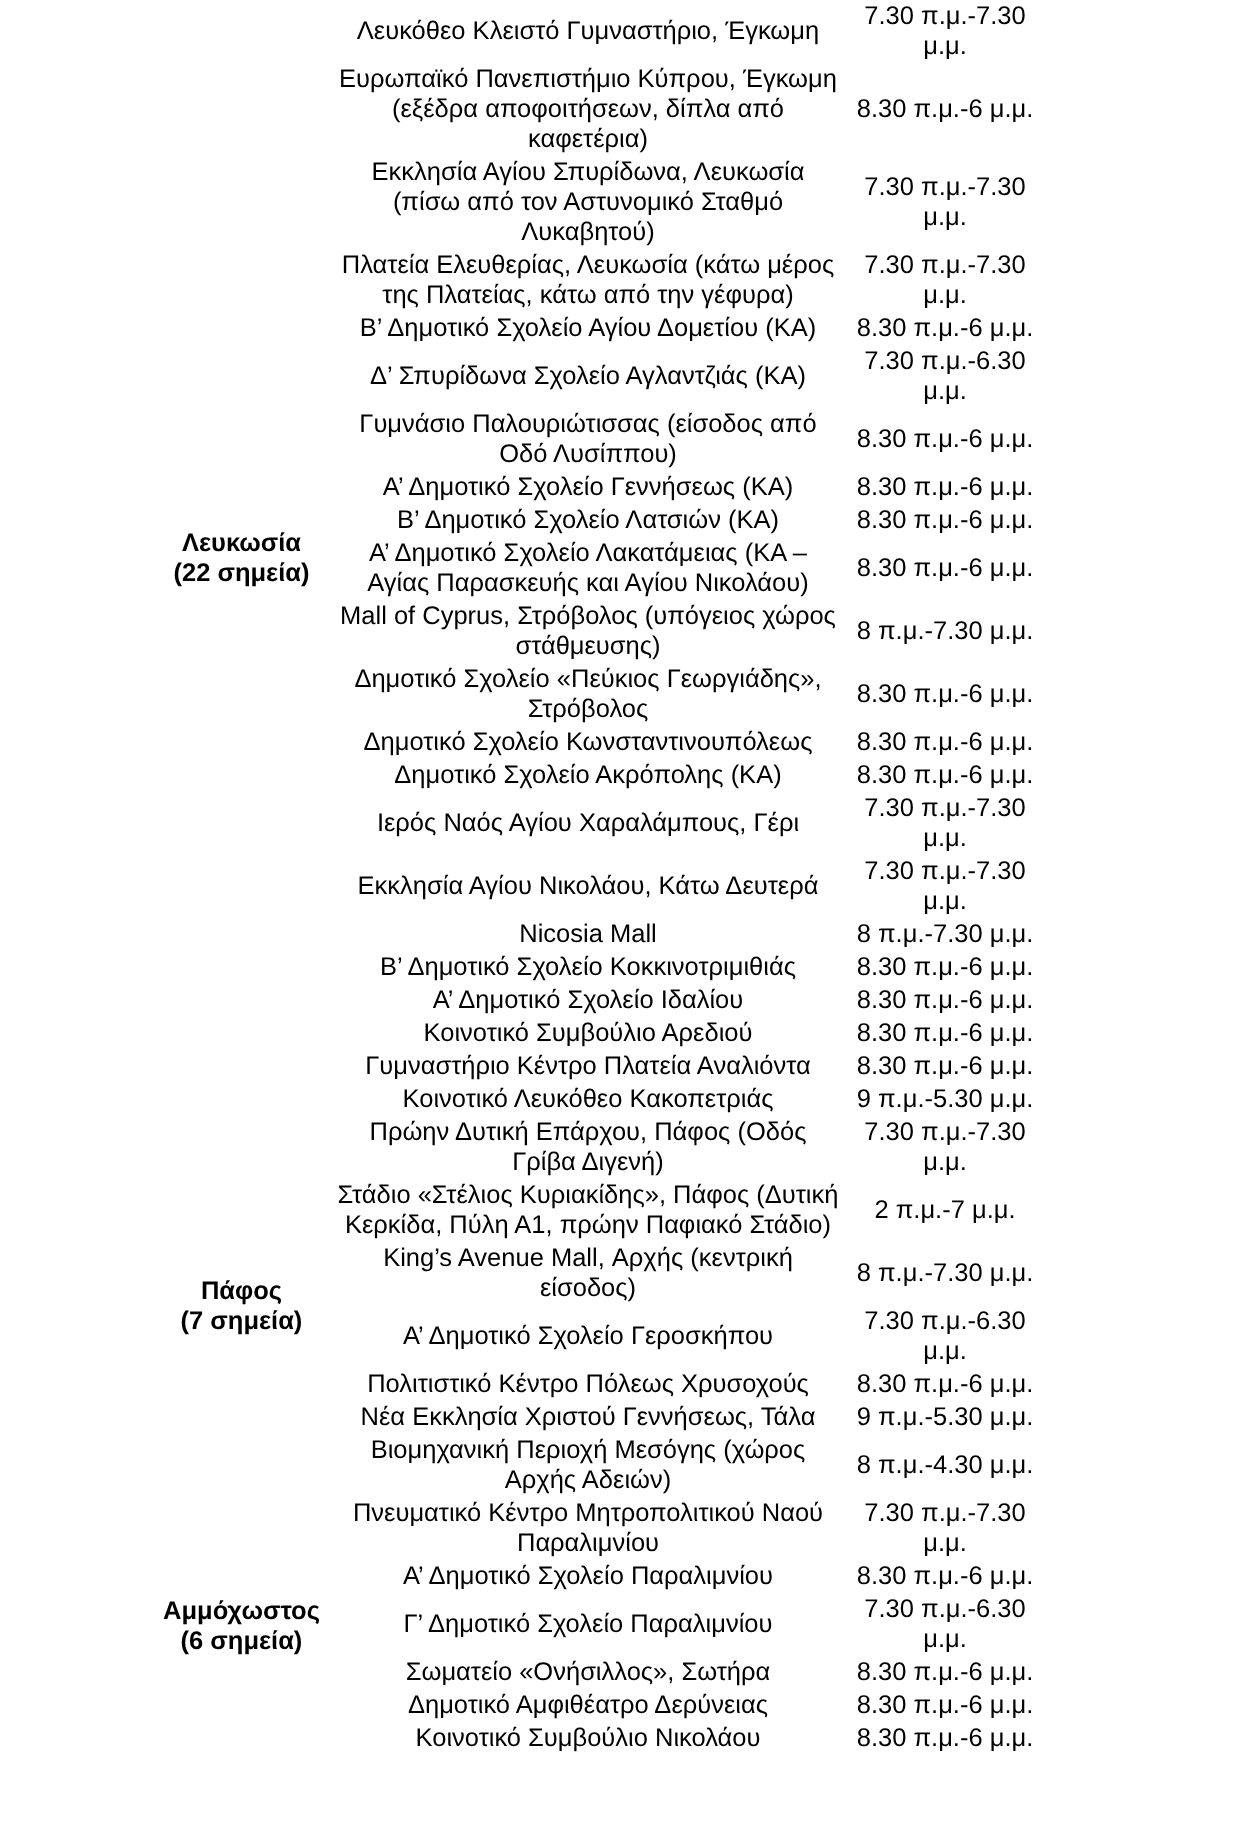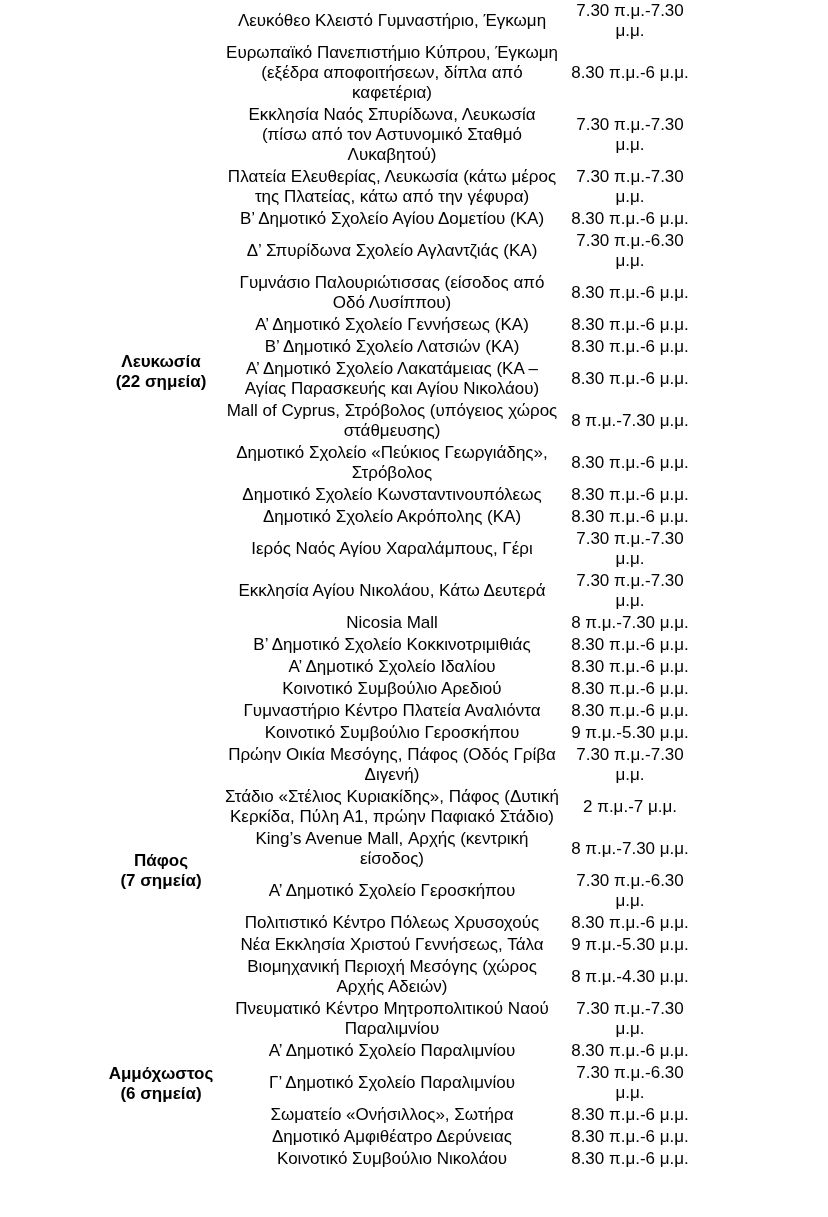--- a/index.html
+++ b/index.html
@@ -66,21 +66,21 @@
             <div class="region-count">(22 σημεία)</div>
           </td>
           <td class="location-cell">Λευκόθεο Κλειστό Γυμναστήριο, Έγκωμη</td>
           <td class="hours-cell">7.30 π.μ.-7.30 μ.μ.</td>
         </tr>
         <tr>
           <td class="location-cell">Ευρωπαϊκό Πανεπιστήμιο Κύπρου, Έγκωμη (εξέδρα αποφοιτήσεων, δίπλα από καφετέρια)</td>
           <td class="hours-cell">8.30 π.μ.-6 μ.μ.</td>
         </tr>
         <tr>
-          <td class="location-cell">Εκκλησία Ναός Σπυρίδωνα, Λευκωσία (πίσω από τον Αστυνομικό Σταθμό Λυκαβητού)</td>
+          <td class="location-cell">Εκκλησία Αγίου Σπυρίδωνα, Λευκωσία (πίσω από τον Αστυνομικό Σταθμό Λυκαβητού)</td>
           <td class="hours-cell">7.30 π.μ.-7.30 μ.μ.</td>
         </tr>
         <tr>
           <td class="location-cell">Πλατεία Ελευθερίας, Λευκωσία (κάτω μέρος της Πλατείας, κάτω από την γέφυρα)</td>
           <td class="hours-cell">7.30 π.μ.-7.30 μ.μ.</td>
         </tr>
         <tr>
           <td class="location-cell">Β’ Δημοτικό Σχολείο Αγίου Δομετίου (ΚΑ)</td>
           <td class="hours-cell">8.30 π.μ.-6 μ.μ.</td>
         </tr>
@@ -142,29 +142,29 @@
         </tr>
         <tr>
           <td class="location-cell">Κοινοτικό Συμβούλιο Αρεδιού</td>
           <td class="hours-cell">8.30 π.μ.-6 μ.μ.</td>
         </tr>
         <tr>
           <td class="location-cell">Γυμναστήριο Κέντρο Πλατεία Αναλιόντα</td>
           <td class="hours-cell">8.30 π.μ.-6 μ.μ.</td>
         </tr>
         <tr>
-          <td class="location-cell">Κοινοτικό Συμβούλιο Γεροσκήπου</td>
+          <td class="location-cell">Κοινοτικό Λευκόθεο Κακοπετριάς</td>
           <td class="hours-cell">9 π.μ.-5.30 μ.μ.</td>
         </tr>
         <tr>
           <td class="region-cell" rowspan="7">
             <div class="region-name">Πάφος</div>
             <div class="region-count">(7 σημεία)</div>
           </td>
-          <td class="location-cell">Πρώην Οικία Μεσόγης, Πάφος (Οδός Γρίβα Διγενή)</td>
+          <td class="location-cell">Πρώην Δυτική Επάρχου, Πάφος (Οδός Γρίβα Διγενή)</td>
           <td class="hours-cell">7.30 π.μ.-7.30 μ.μ.</td>
         </tr>
         <tr>
           <td class="location-cell">Στάδιο «Στέλιος Κυριακίδης», Πάφος (Δυτική Κερκίδα, Πύλη Α1, πρώην Παφιακό Στάδιο)</td>
           <td class="hours-cell">2 π.μ.-7 μ.μ.</td>
         </tr>
         <tr>
           <td class="location-cell">King’s Avenue Mall, Αρχής (κεντρική είσοδος)</td>
           <td class="hours-cell">8 π.μ.-7.30 μ.μ.</td>
         </tr>

